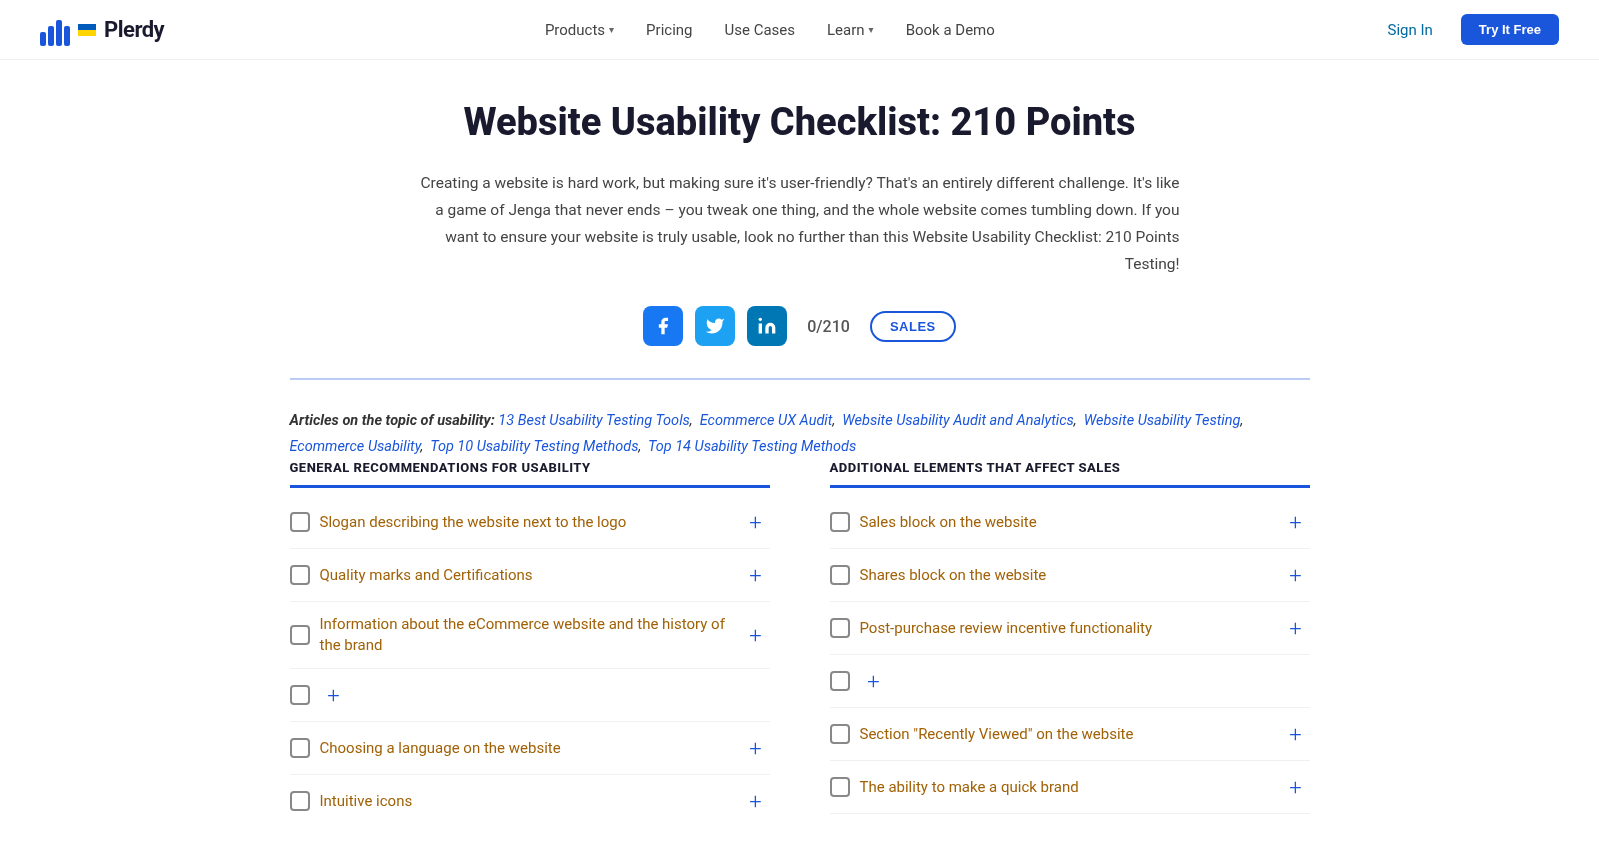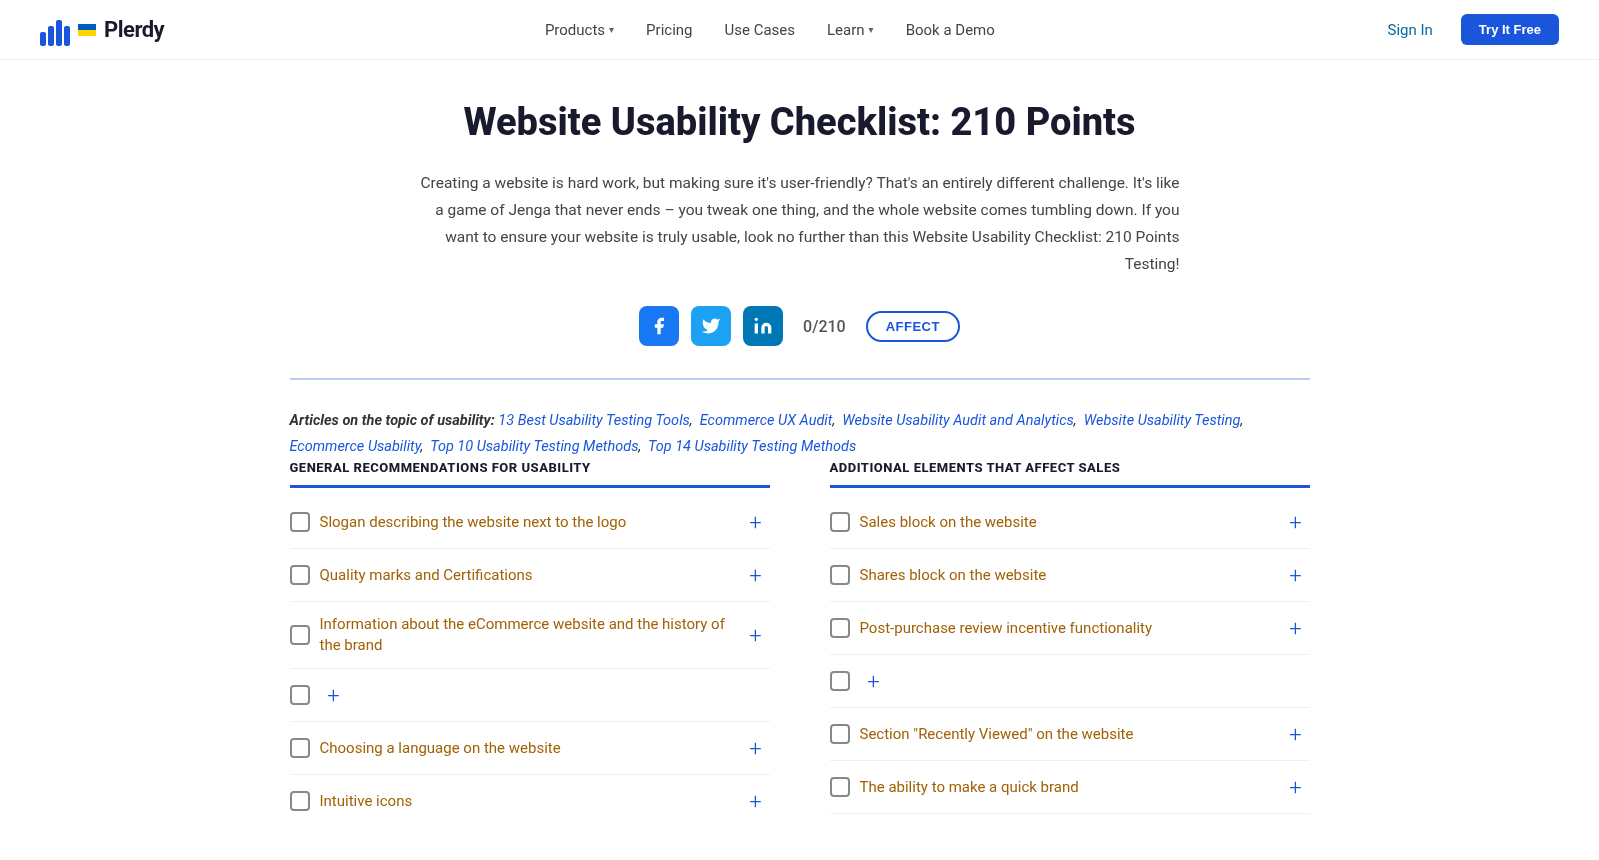--- a/index.html
+++ b/index.html
@@ -289,21 +289,21 @@
             <path d="M23 3a10.9 10.9 0 01-3.14 1.53 4.48 4.48 0 00-7.86 3v1A10.66 10.66 0 013 4s-4 9 5 13a11.64 11.64 0 01-7 2c9 5 20 0 20-11.5a4.5 4.5 0 00-.08-.83A7.72 7.72 0 0023 3z"></path>
           </svg>
       </div>
       <div class="social-icon social-li">
         <svg viewBox="0 0 24 24">
             <path d="M16 8a6 6 0 016 6v7h-4v-7a2 2 0 00-2-2 2 2 0 00-2 2v7h-4v-7a6 6 0 016-6zM2 9h4v12H2z"></path>
             <circle cx="4" cy="4" r="2"></circle>
           </svg>
       </div>
       <span class="counter">0/210</span>
-      <button class="reset-btn">AFFECT</button>
+      <button class="reset-btn">SALES</button>
     </div>
   </div>
 
   <hr class="divider">
 
   <div class="articles-row">
     <strong>Articles on the topic of usability:</strong>
     <span>
       <a>13 Best Usability Testing Tools</a>,&nbsp;
       <a>Ecommerce UX Audit</a>,&nbsp;

